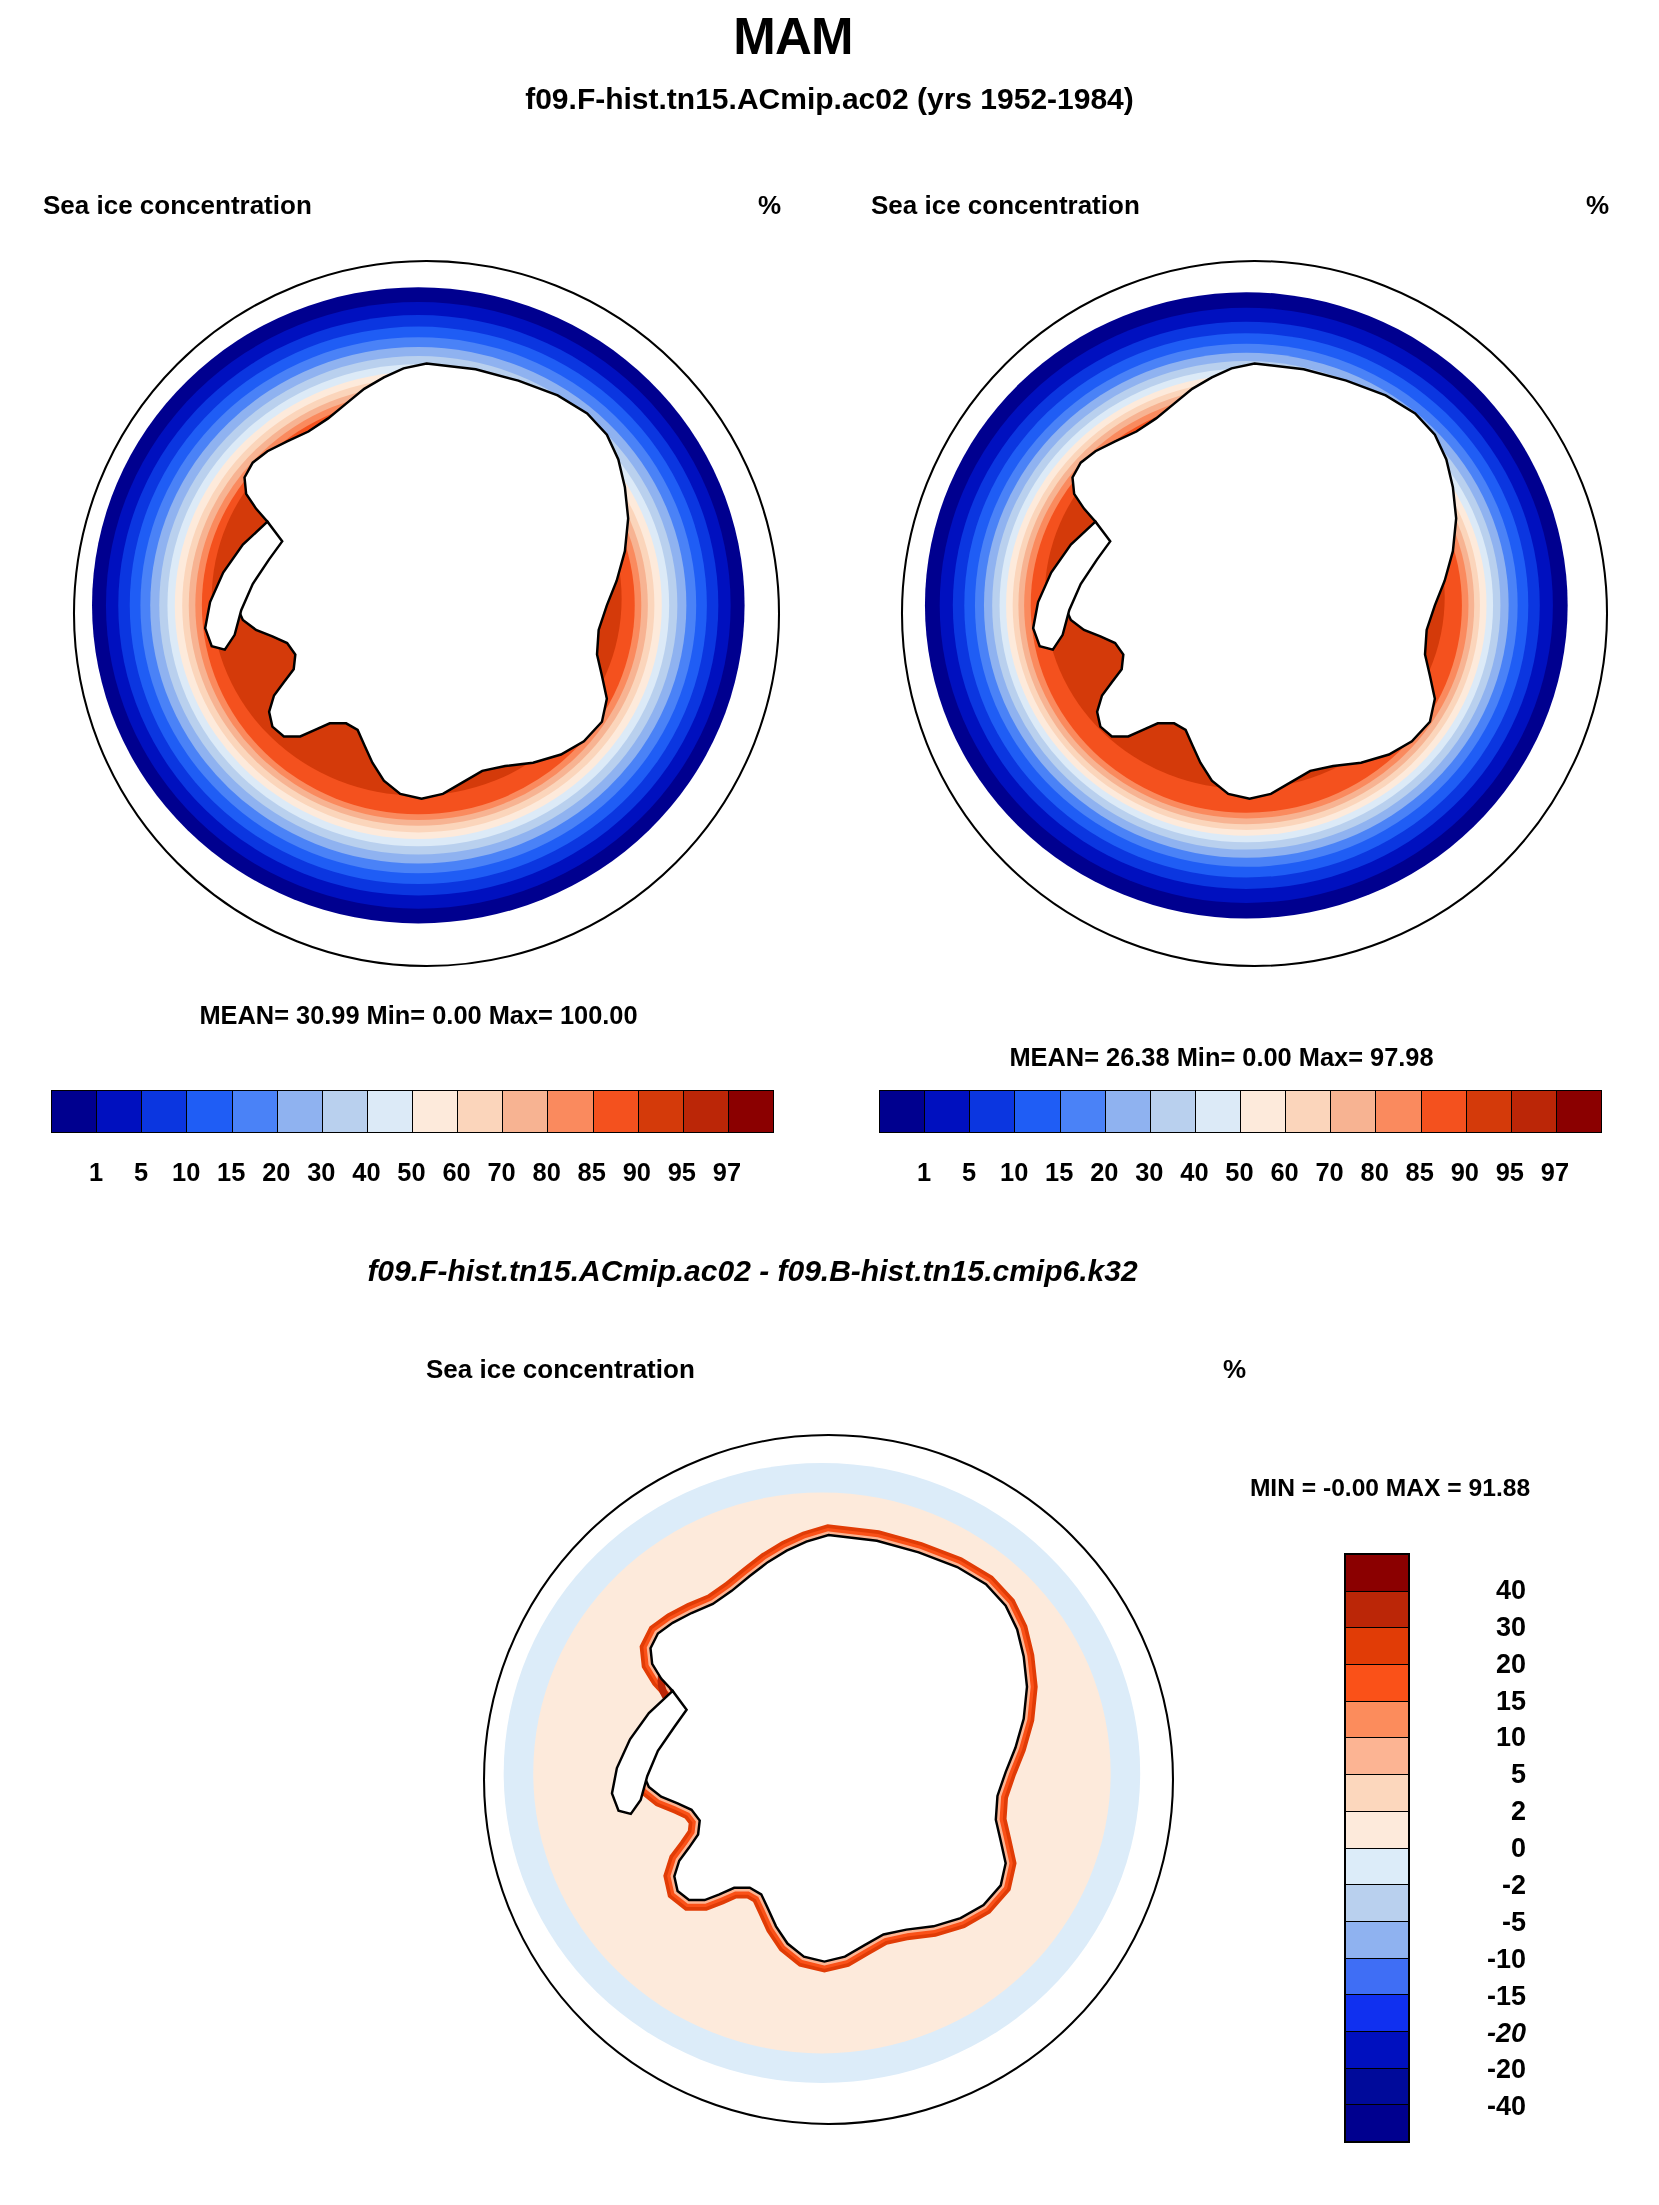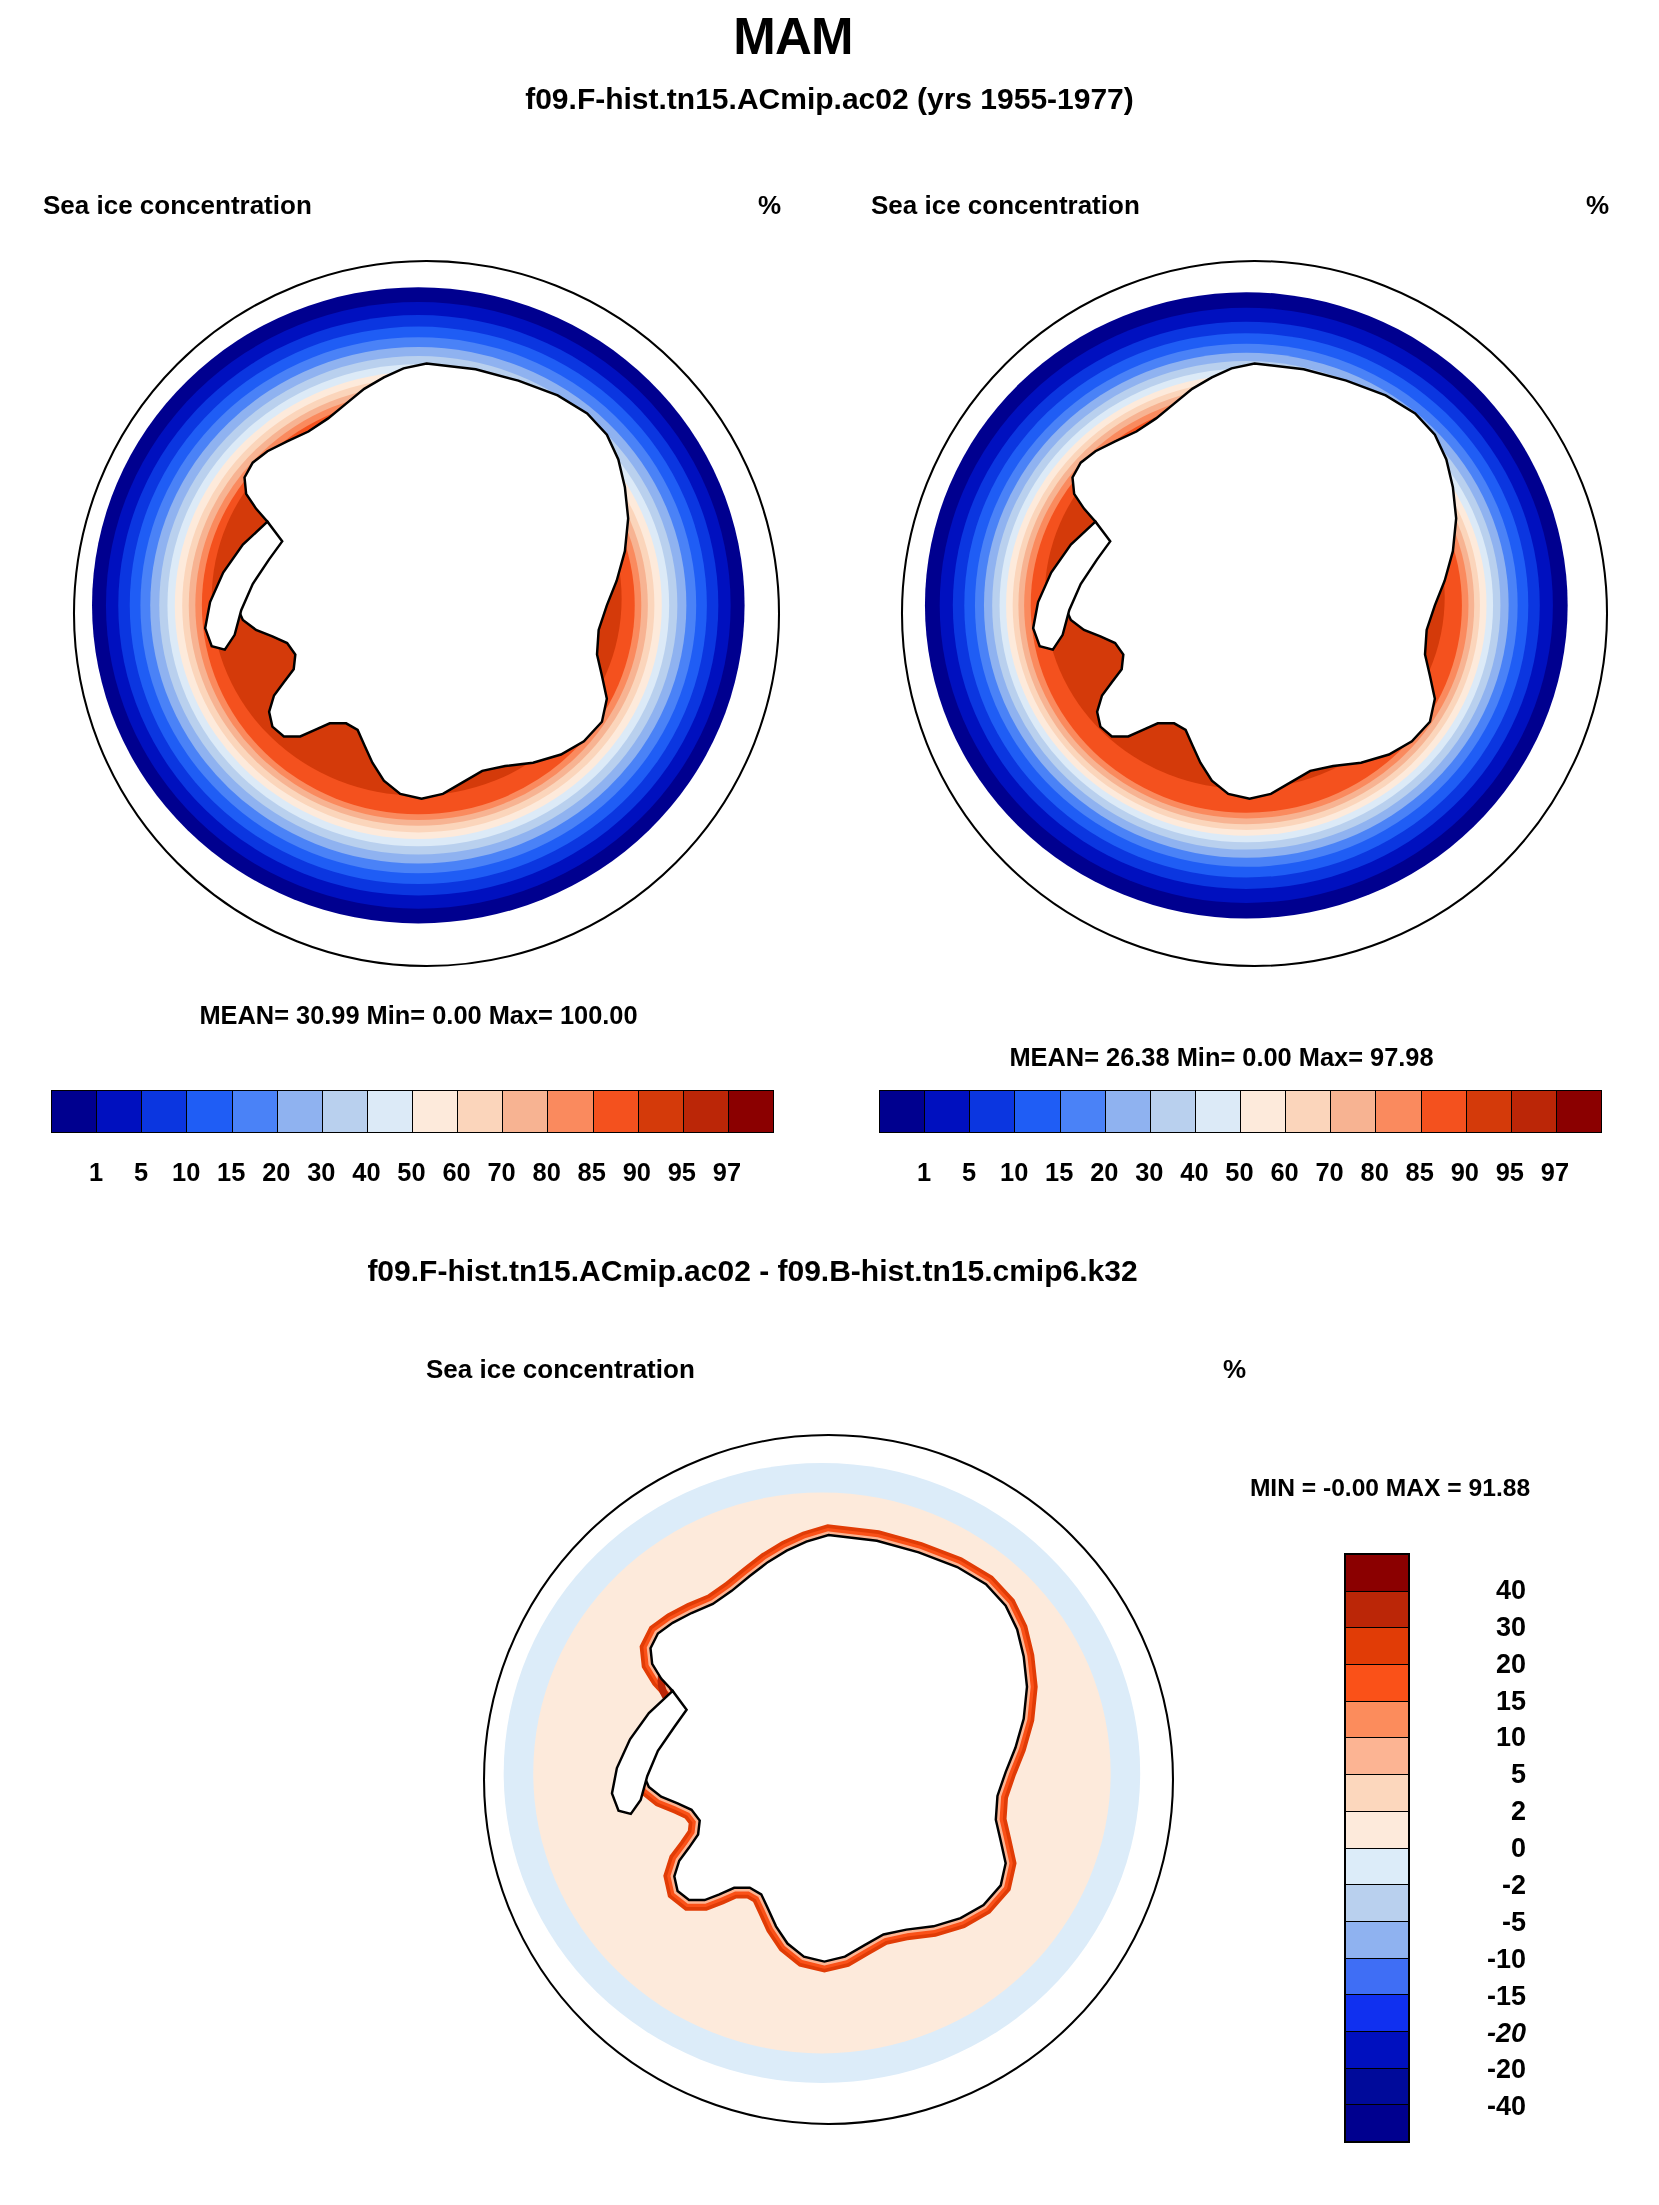--- a/index.html
+++ b/index.html
@@ -102,20 +102,21 @@
   #cbar-left-labels  { top: 1158px; left: 51px;   width: 721px; }
   #cbar-right-labels { top: 1158px; left: 879px; width: 721px; }
 
   
   #diff-title {
     top: 1254px; left: 0; width: 1505px;
     text-align: center;
     font-size: 30px;
     font-weight: bold;
     white-space: nowrap;
+    font-style: italic;
   }
 
   
   #cbar-diff-wrap {
     top: 1553px; left: 1344px;
     width: 262px; height: 590px;
   }
   #cbar-diff {
     position: absolute;
     top: 0; left: 0;
@@ -146,21 +147,21 @@
     transform: translateY(-50%);
     white-space: nowrap;
   }
 </style>
 </head>
 <body>
 
 <div class="abs" id="main-title">MAM</div>
 
 <div class="abs" id="subtitle-row">
-  <span>f09.F-hist.tn15.ACmip.ac02 (yrs 1955-1977)</span>
+  <span>f09.F-hist.tn15.ACmip.ac02 (yrs 1952-1984)</span>
 </div>
 
 <div class="abs panel-header" id="panel-header-left">
   <span>Sea ice concentration</span>
   <span>%</span>
 </div>
 
 <div class="abs panel-header" id="panel-header-right">
   <span>Sea ice concentration</span>
   <span>%</span>

